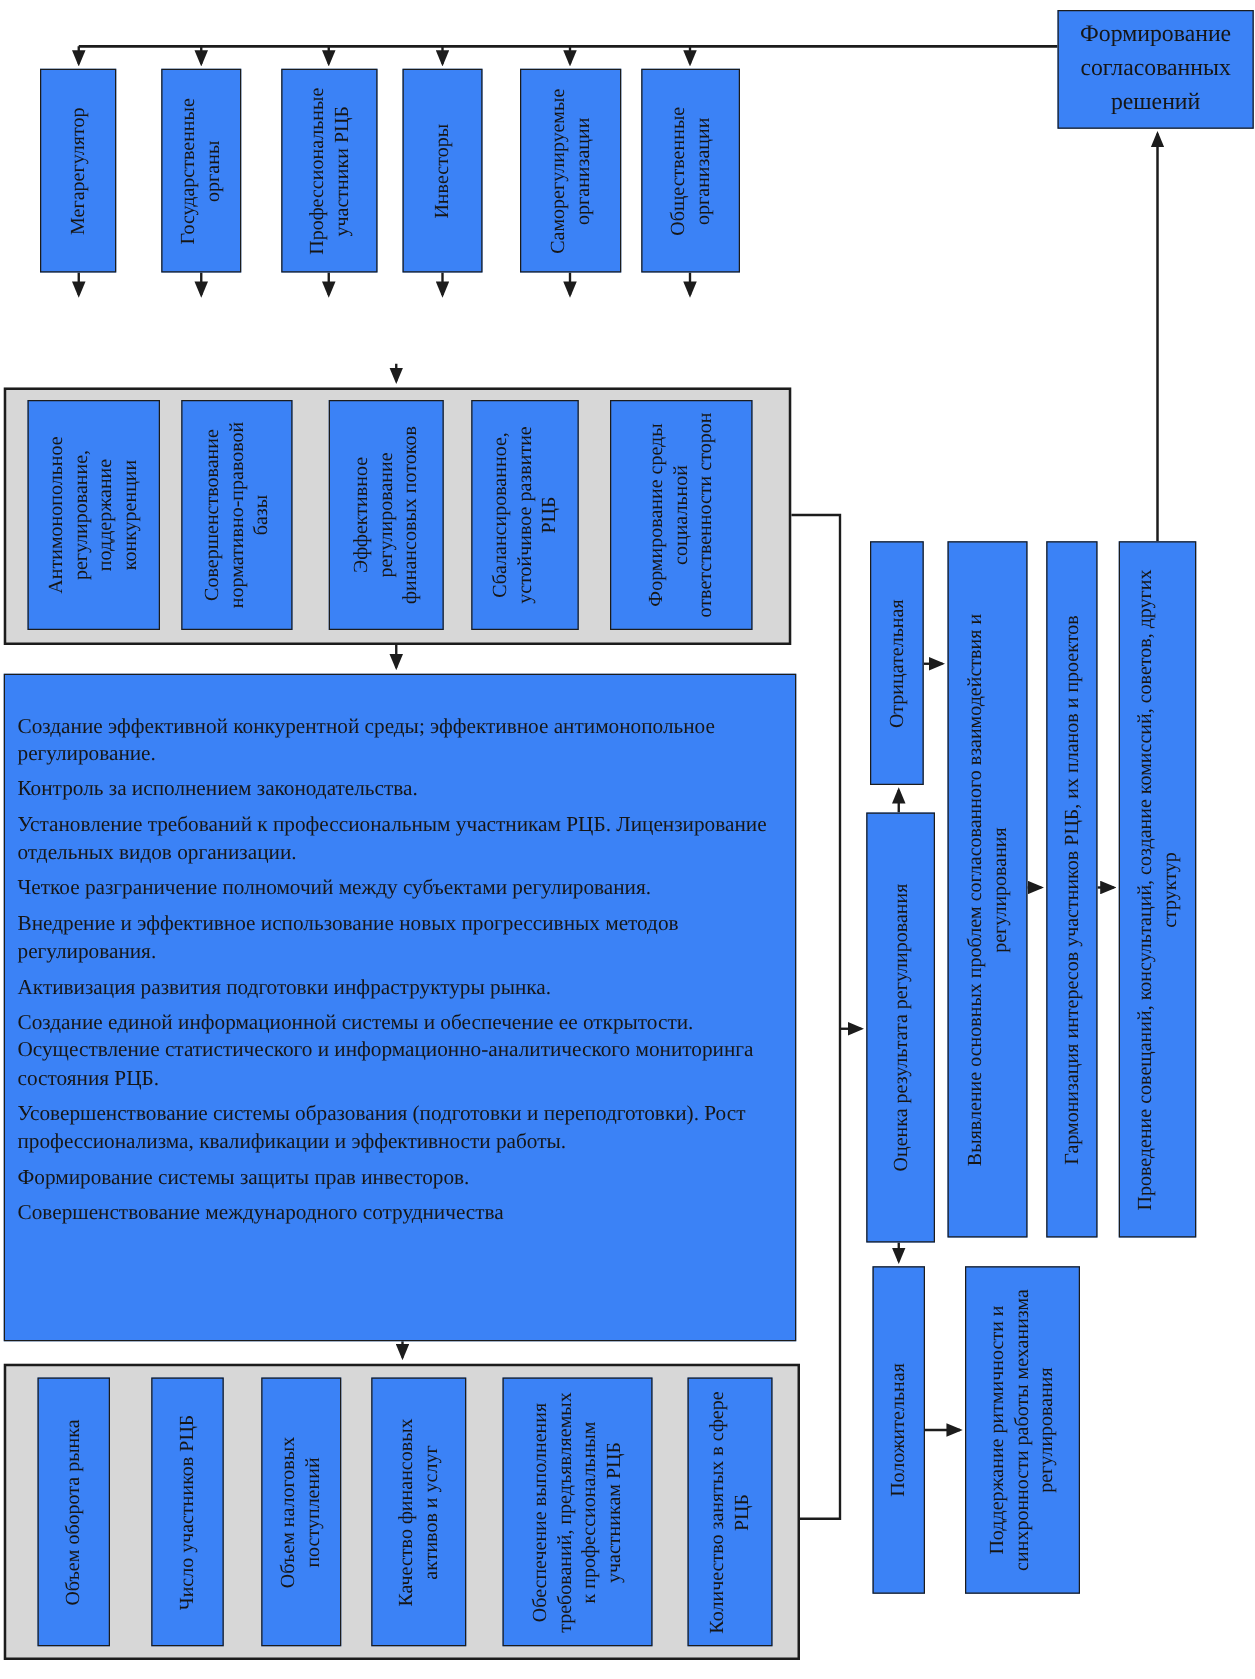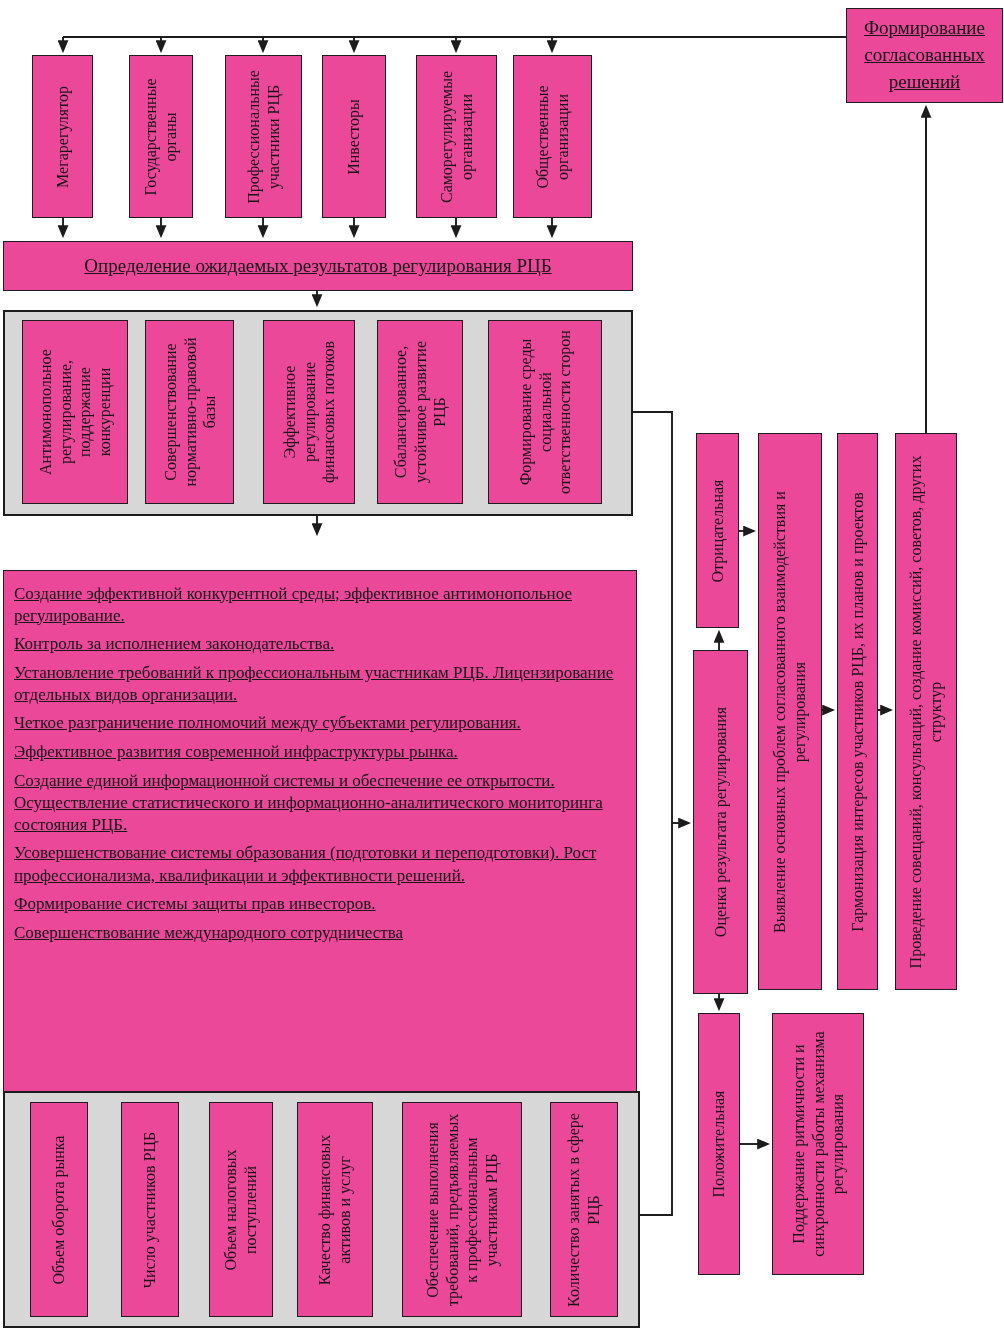--- a/index.html
+++ b/index.html
@@ -1,31 +1,31 @@
 <!DOCTYPE html>
 <html><head>
 <meta charset="utf-8">
 <style>
   html,body{margin:0;padding:0;background:#fff;}
   #canvas{
     position:relative;width:1004px;height:1343px;background:#ffffff;
     font-family:"Liberation Serif","DejaVu Serif",serif;color:#161616;overflow:hidden;
   }
   #connectors{position:absolute;left:0;top:0;width:1004px;height:1343px;}
-  .box{position:absolute;box-sizing:border-box;background:#ec4899;border:1.7px solid #1c1c1c;text-decoration:underline;}
+  .box{position:absolute;box-sizing:border-box;background:#3b82f6;border:1.7px solid #1c1c1c;}
   .gray{position:absolute;box-sizing:border-box;background:#d7d7d7;border:2px solid #1c1c1c;}
   .vlabel{
     position:absolute;left:50%;top:50%;
     transform:translate(-50%,-50%) rotate(-90deg);
     text-align:center;font-size:16px;line-height:1.22;white-space:normal;
   }
   .hcenter{display:flex;align-items:center;justify-content:center;text-align:center;}
   #results-bar{font-size:19px;}
   #coordination-box{font-size:19px;line-height:1.42;padding:4px 6px;}
-  #measures-box{font-size:17px;line-height:1.3;padding:5px 14px 4px 10px;box-sizing:border-box;margin-top:31px;}
+  #measures-box{font-size:17px;line-height:1.3;padding:23px 14px 4px 10px;box-sizing:border-box;}
   #measures-box p{margin:6.5px 0;}
 </style>
 </head>
 <body>
 
 <div id="canvas">
 
   <svg id="connectors" viewBox="0 0 1004 1343" xmlns="http://www.w3.org/2000/svg">
     <defs>
       <marker id="ah" viewBox="0 0 12 10" markerWidth="13" markerHeight="11" refX="10" refY="5" orient="auto" markerUnits="userSpaceOnUse">
@@ -92,23 +92,20 @@
     <span class="vlabel" style="width:147px;">Саморегулируемые организации</span>
   </div>
   <div class="box" style="left:513px;top:55px;width:79px;height:163px;">
     <span class="vlabel" style="width:147px;">Общественные организации</span>
   </div>
 
   <div id="coordination-box" class="box hcenter" style="left:846px;top:8px;width:157px;height:95px;">
     <span>Формирование согласованных решений</span>
   </div>
 
-  <div id="results-bar" class="box hcenter" style="left:3px;top:241px;width:630px;height:50px;">
-    <span>Определение ожидаемых результатов регулирования РЦБ</span>
-  </div>
 
   <div class="gray" style="left:3px;top:310px;width:630px;height:206px;"></div>
   <div class="box" style="left:22px;top:320px;width:106px;height:184px;">
     <span class="vlabel" style="width:168px;">Антимонопольное регулирование, поддержание конкуренции</span>
   </div>
   <div class="box" style="left:145px;top:320px;width:89px;height:184px;">
     <span class="vlabel" style="width:168px;">Совершенствование нормативно-правовой базы</span>
   </div>
   <div class="box" style="left:263px;top:320px;width:92px;height:184px;">
     <span class="vlabel" style="width:168px;">Эффективное регулирование финансовых потоков</span>
@@ -118,23 +115,24 @@
   </div>
   <div class="box" style="left:488px;top:320px;width:114px;height:184px;">
     <span class="vlabel" style="width:168px;">Формирование среды социальной ответственности сторон</span>
   </div>
 
   <div id="measures-box" class="box" style="left:3px;top:539px;width:634px;height:534px;">
     <p>Создание эффективной конкурентной среды; эффективное антимонопольное регулирование.</p>
     <p>Контроль за исполнением законодательства.</p>
     <p>Установление требований к профессиональным участникам РЦБ. Лицензирование отдельных видов организации.</p>
     <p>Четкое разграничение полномочий между субъектами регулирования.</p>
-    <p>Эффективное развития современной инфраструктуры рынка.</p>
+    <p>Внедрение и эффективное использование новых прогрессивных методов регулирования.</p>
+    <p>Активизация развития подготовки инфраструктуры рынка.</p>
     <p>Создание единой информационной системы и обеспечение ее открытости. Осуществление статистического и информационно-аналитического мониторинга состояния РЦБ.</p>
-    <p>Усовершенствование системы образования (подготовки и переподготовки). Рост профессионализма, квалификации и эффективности решений.</p>
+    <p>Усовершенствование системы образования (подготовки и переподготовки). Рост профессионализма, квалификации и эффективности работы.</p>
     <p>Формирование системы защиты прав инвесторов.</p>
     <p>Совершенствование международного сотрудничества</p>
   </div>
 
   <div class="gray" style="left:3px;top:1091px;width:637px;height:237px;"></div>
   <div class="box" style="left:30px;top:1102px;width:58px;height:215px;">
     <span class="vlabel" style="width:197px;">Объем оборота рынка</span>
   </div>
   <div class="box" style="left:121px;top:1102px;width:58px;height:215px;">
     <span class="vlabel" style="width:197px;">Число участников РЦБ</span>

